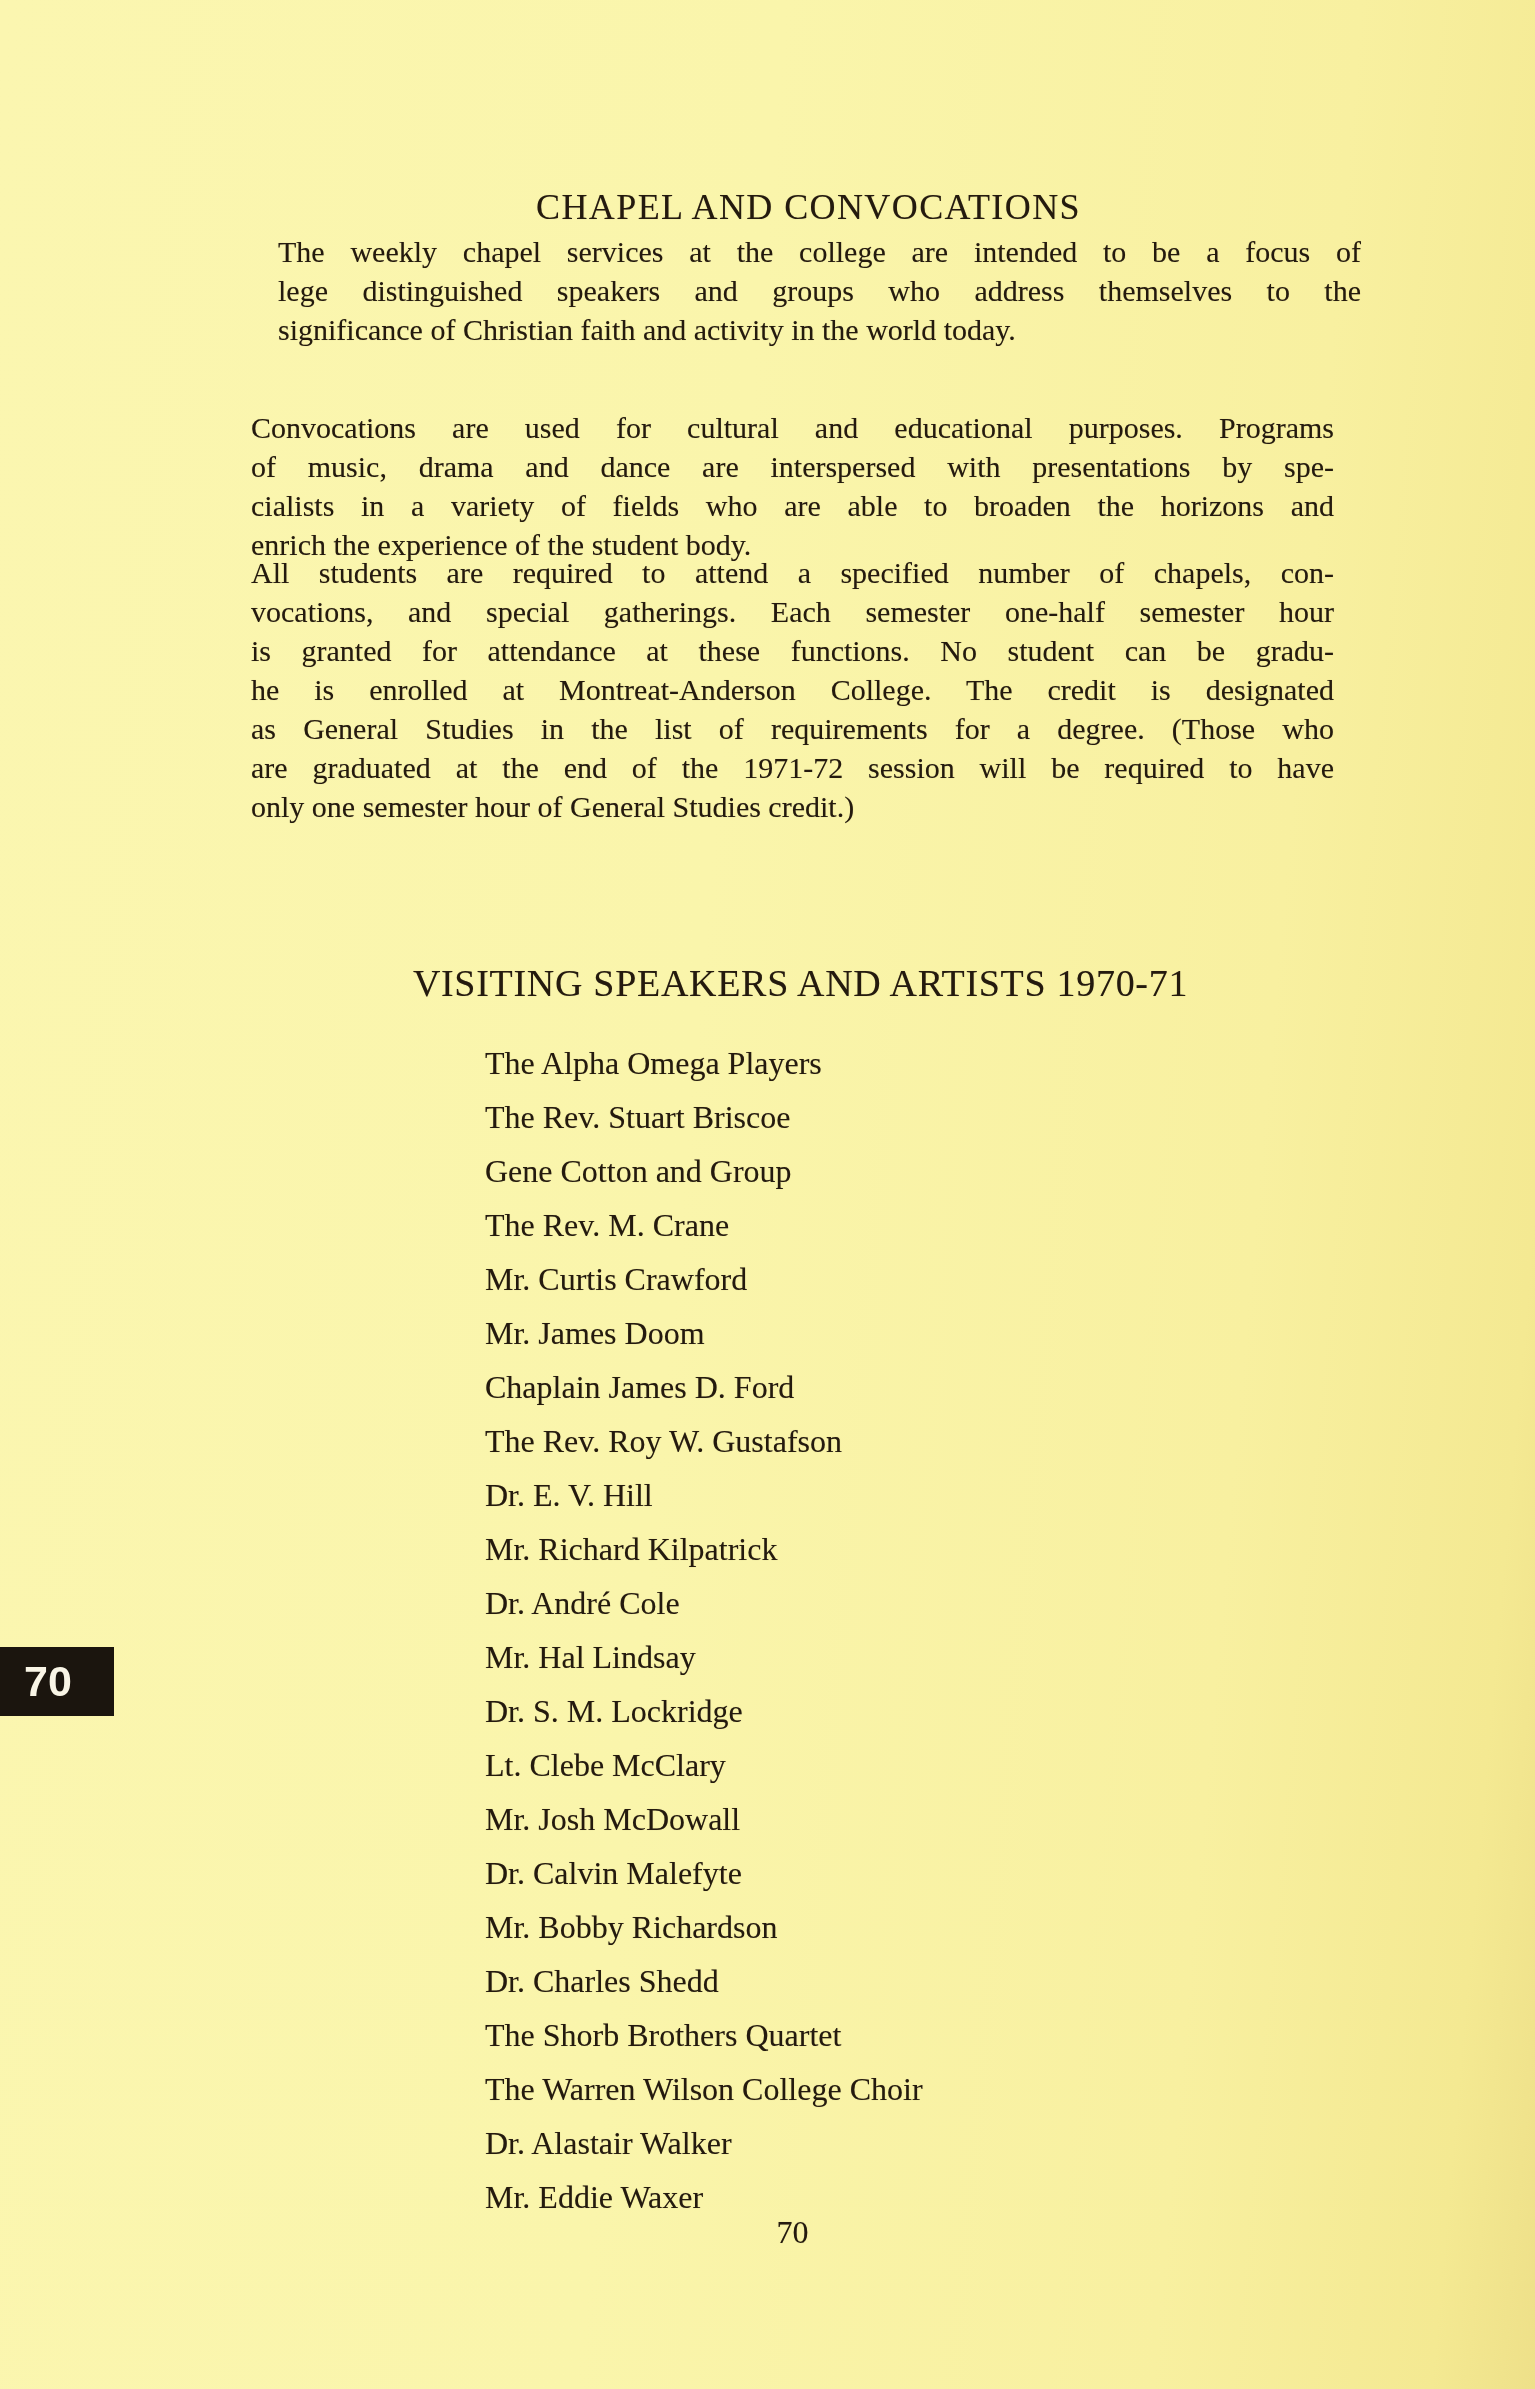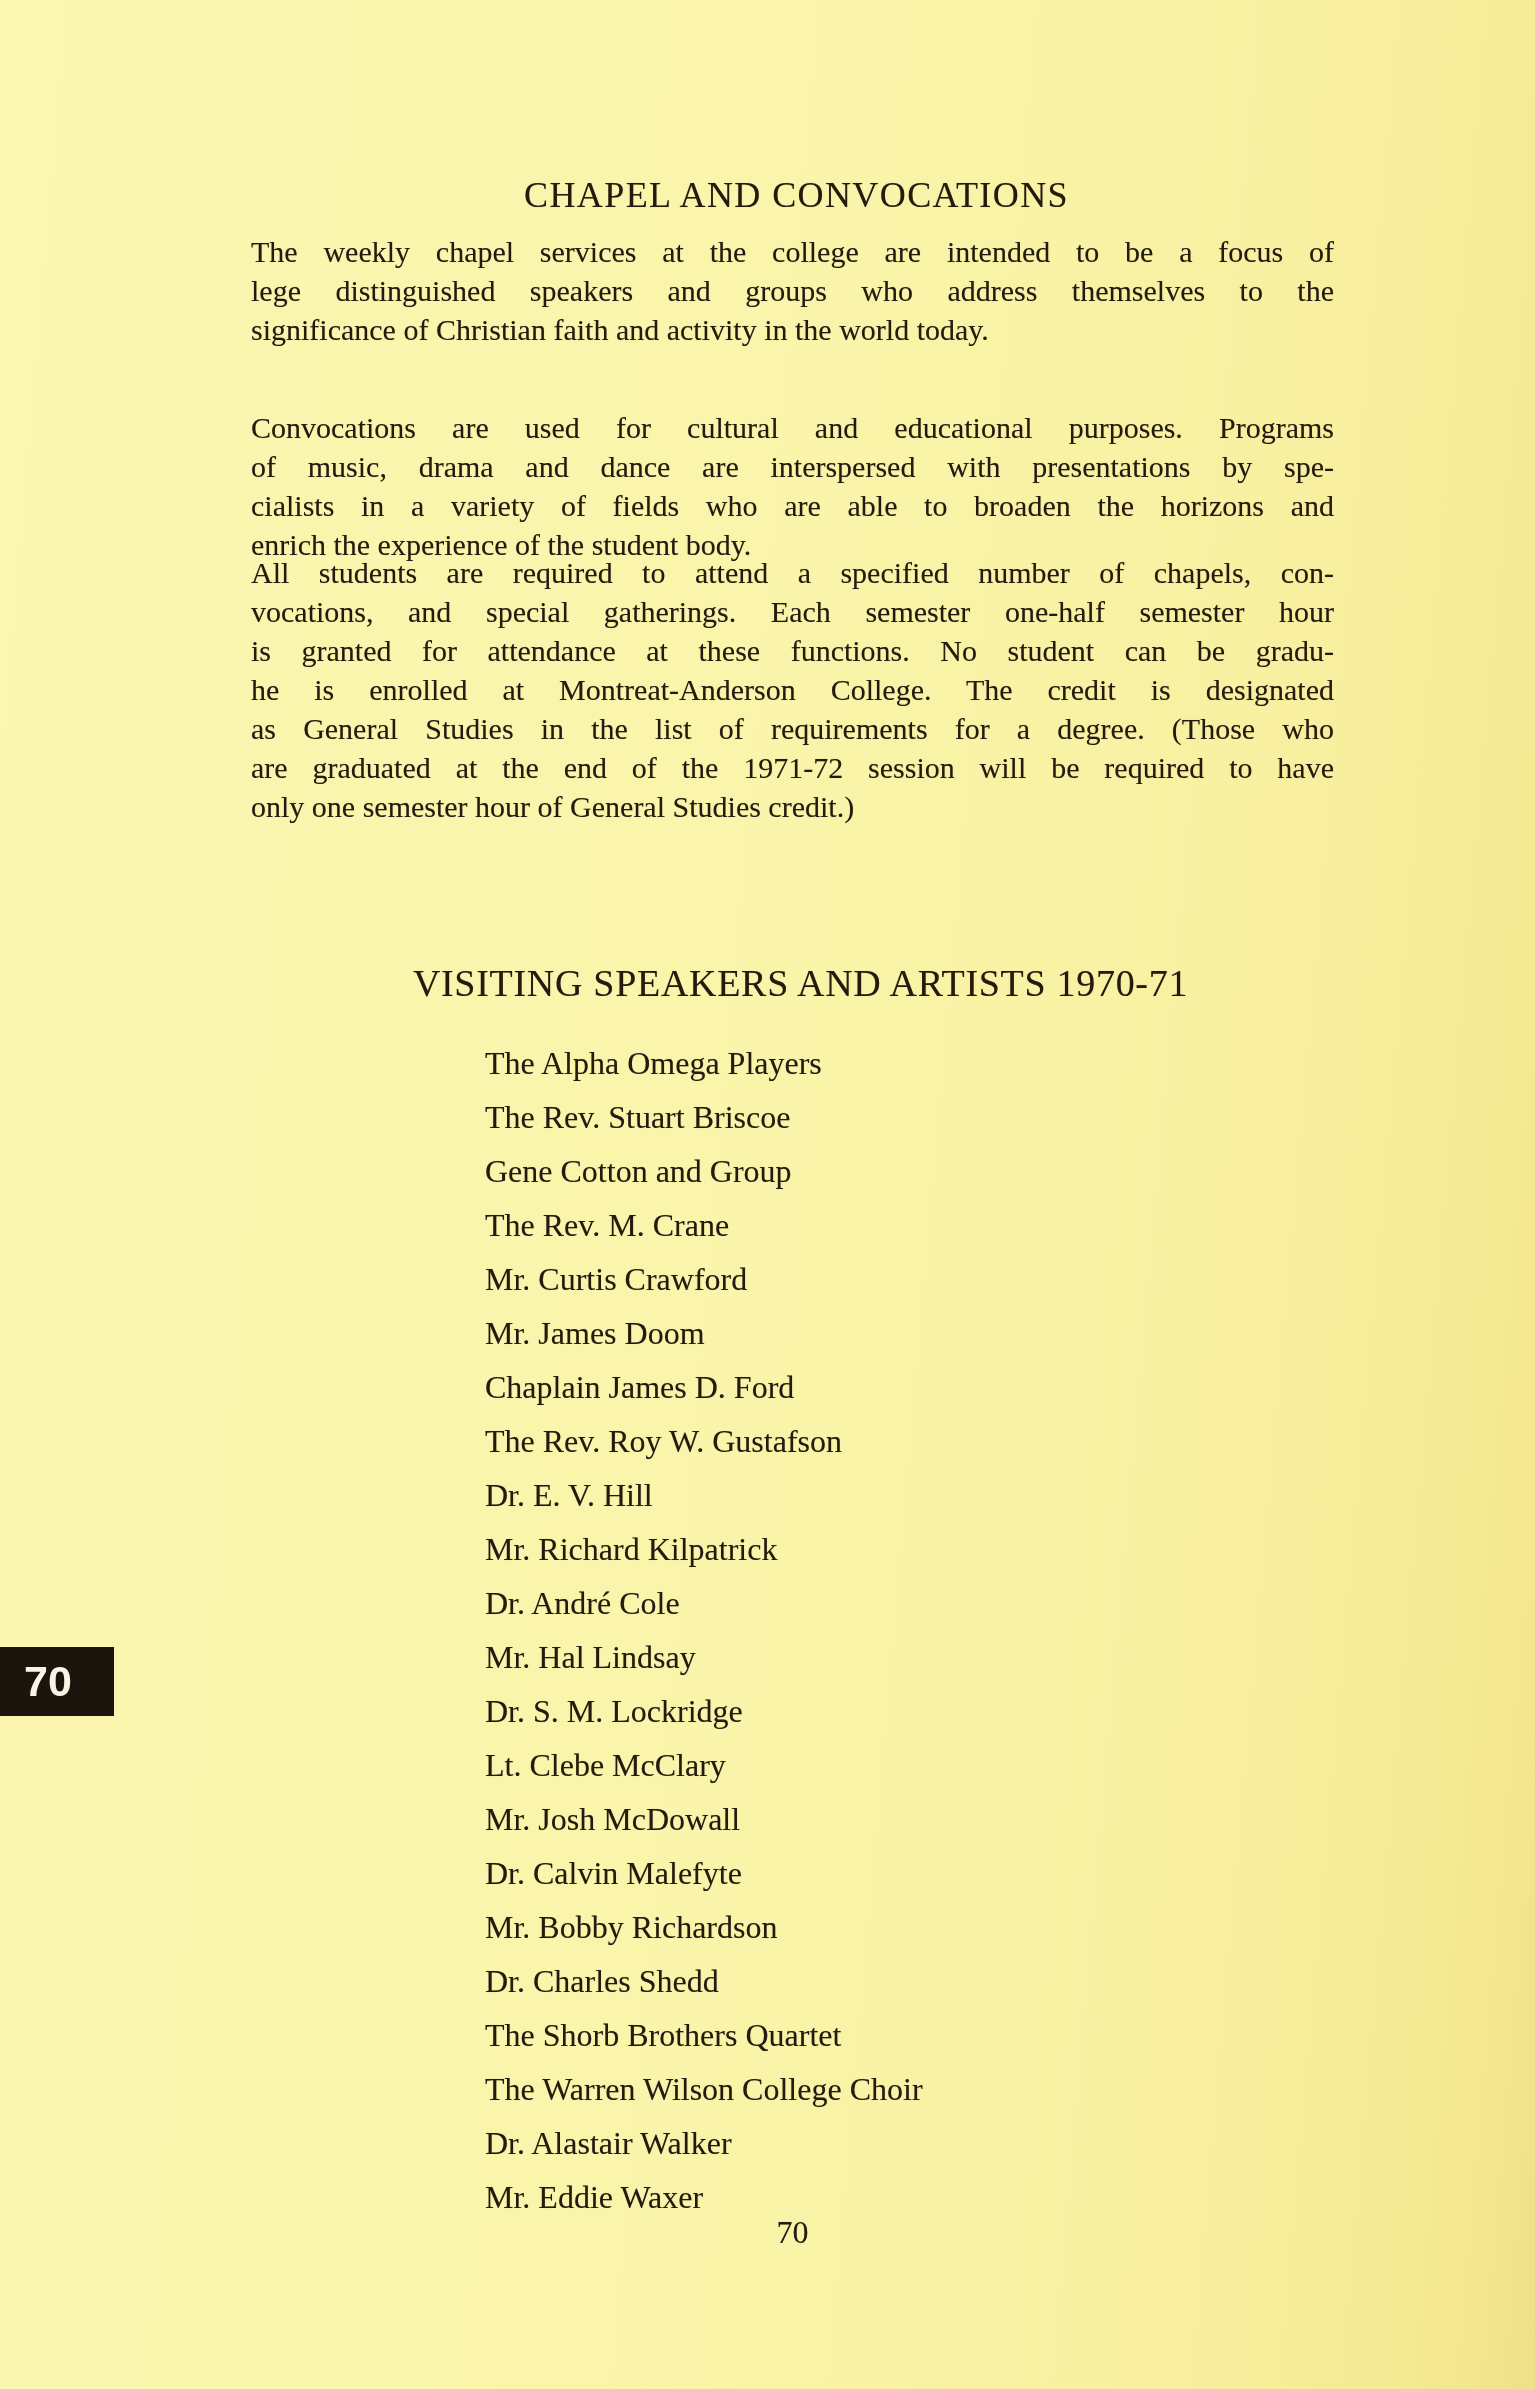--- a/index.html
+++ b/index.html
@@ -13,30 +13,30 @@
     width: 1536px; height: 2389px;
     overflow: hidden;
     background: linear-gradient(95deg, #fbf6b0 0%, #faf5ab 45%, #f8f0a0 78%, #f4e992 94%, #eee089 100%);
     color: #241a0e;
   }
   .page * { text-shadow: 0 0 0.7px rgba(43, 32, 19, 0.35); }
 
   .title {
     position: absolute;
     left: 251px; top 170px; top: 170px; width: 1083px;
-    margin: 4px;
+    margin: 16px;
     font-size: 36px; font-weight: 500; letter-spacing: 1.4px;
     line-height: 43px; text-align: center;
   }
 
   .para {
     position: absolute;
     left: 251px; width: 1083px;
   }
-  .para-1 { top: 232px; }
+  .para-1 { top: 232px; margin-left: 27px; }
   .para-2 { top: 408px; }
   .para-3 { top: 553px; }
   .jl {
     height: 39px; line-height: 39px;
     font-size: 30px;
     text-align: justify; text-align-last: justify;
     white-space: normal;
   }
   .jl.last { text-align-last: left; }
 

